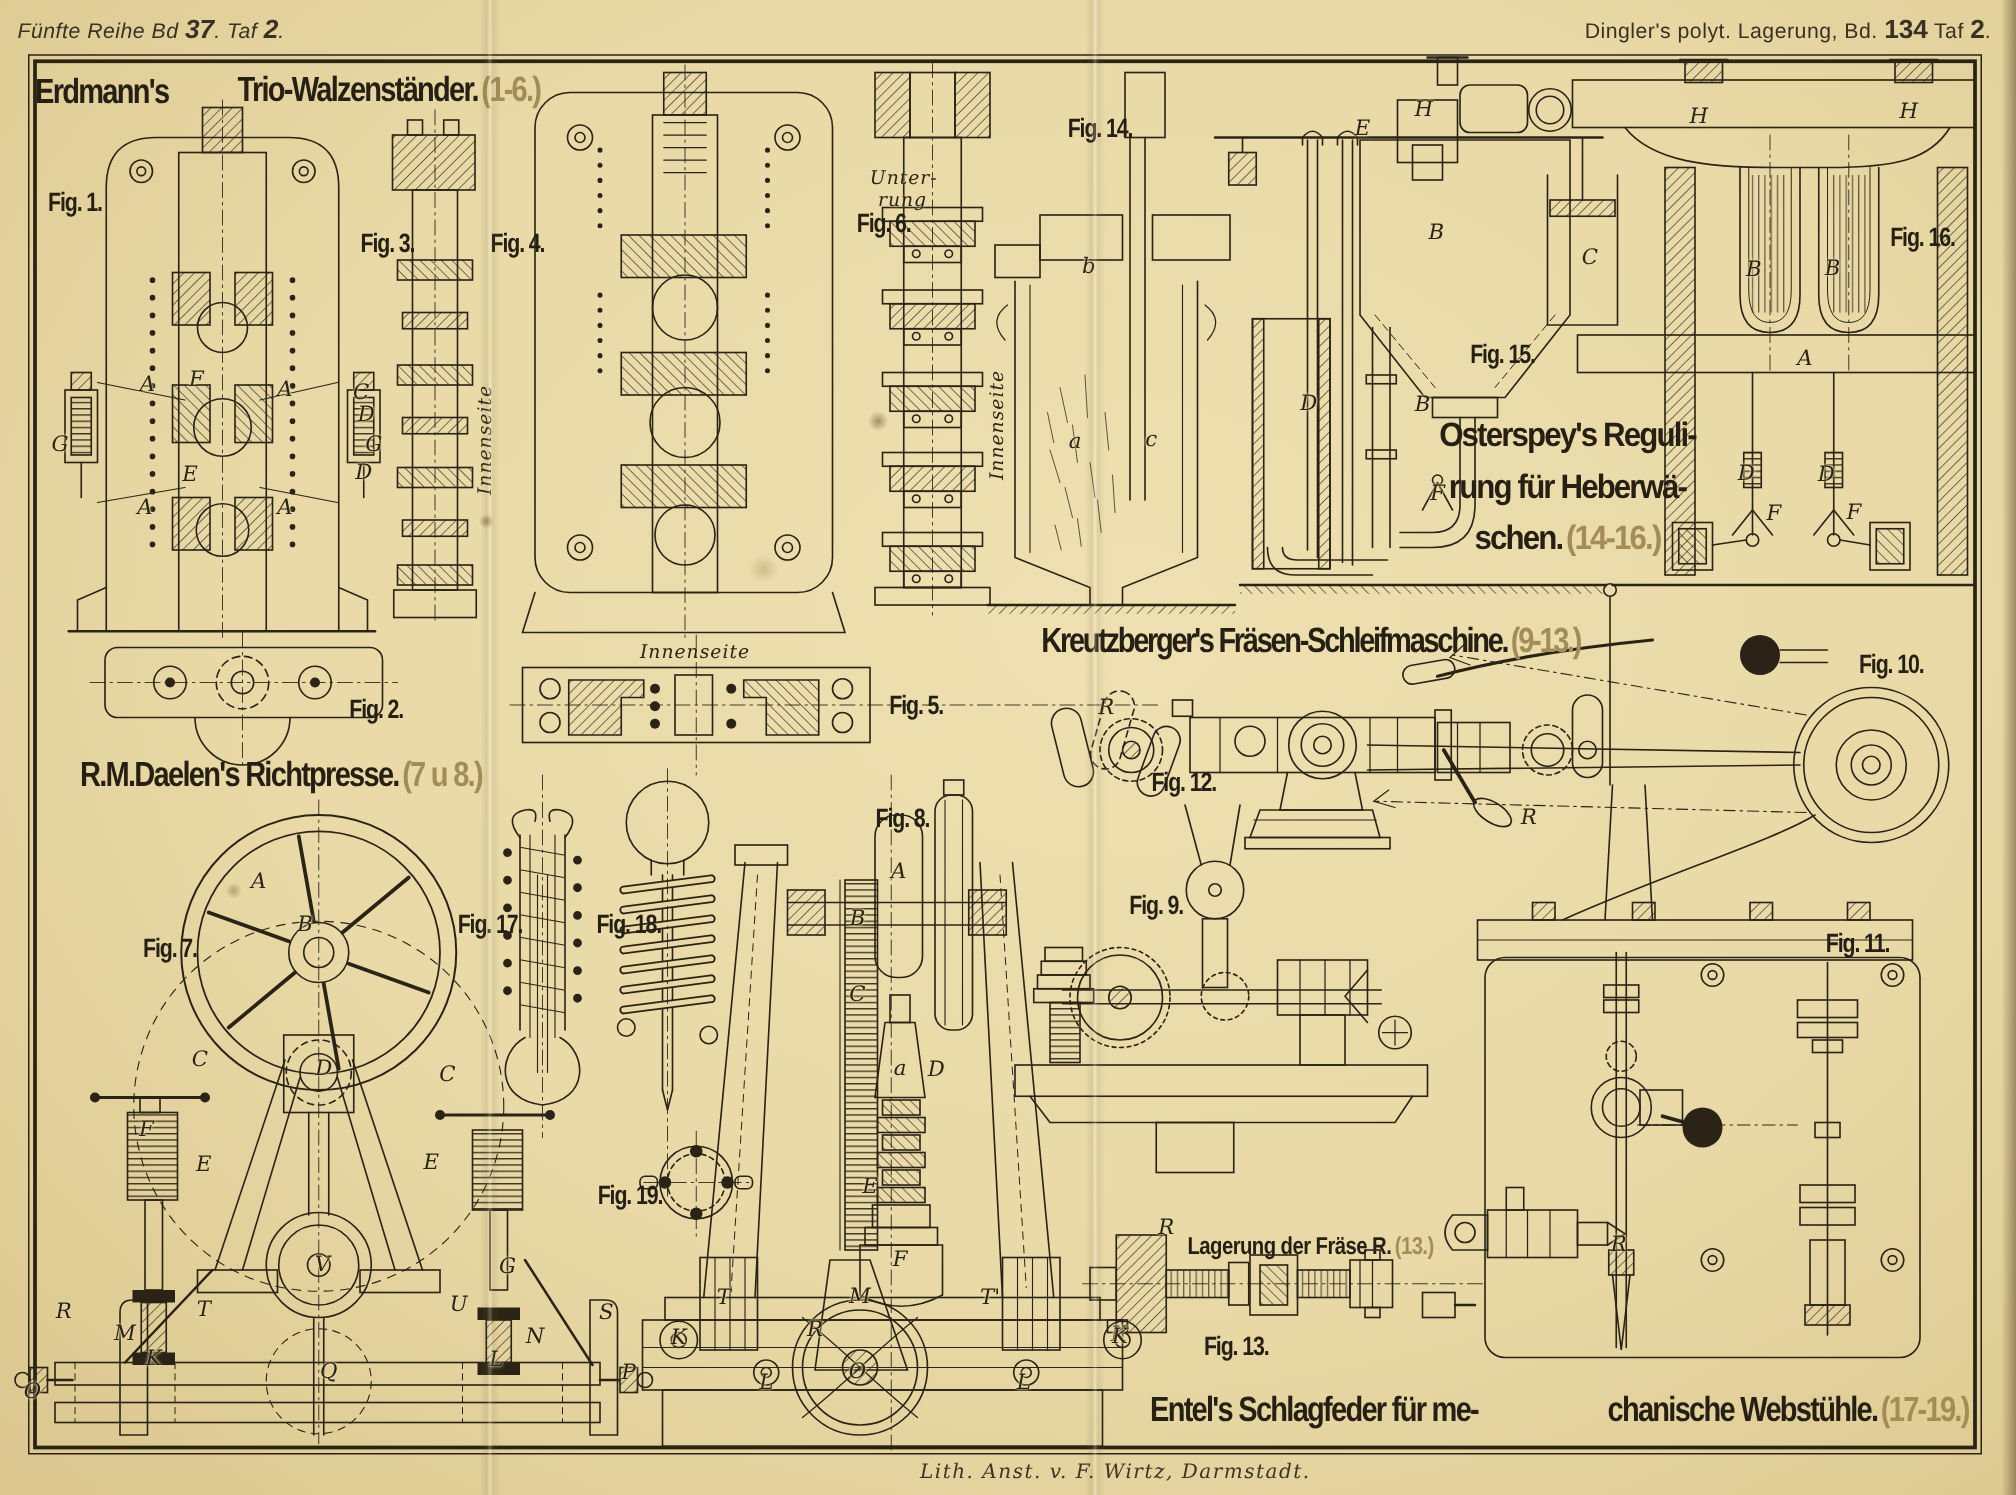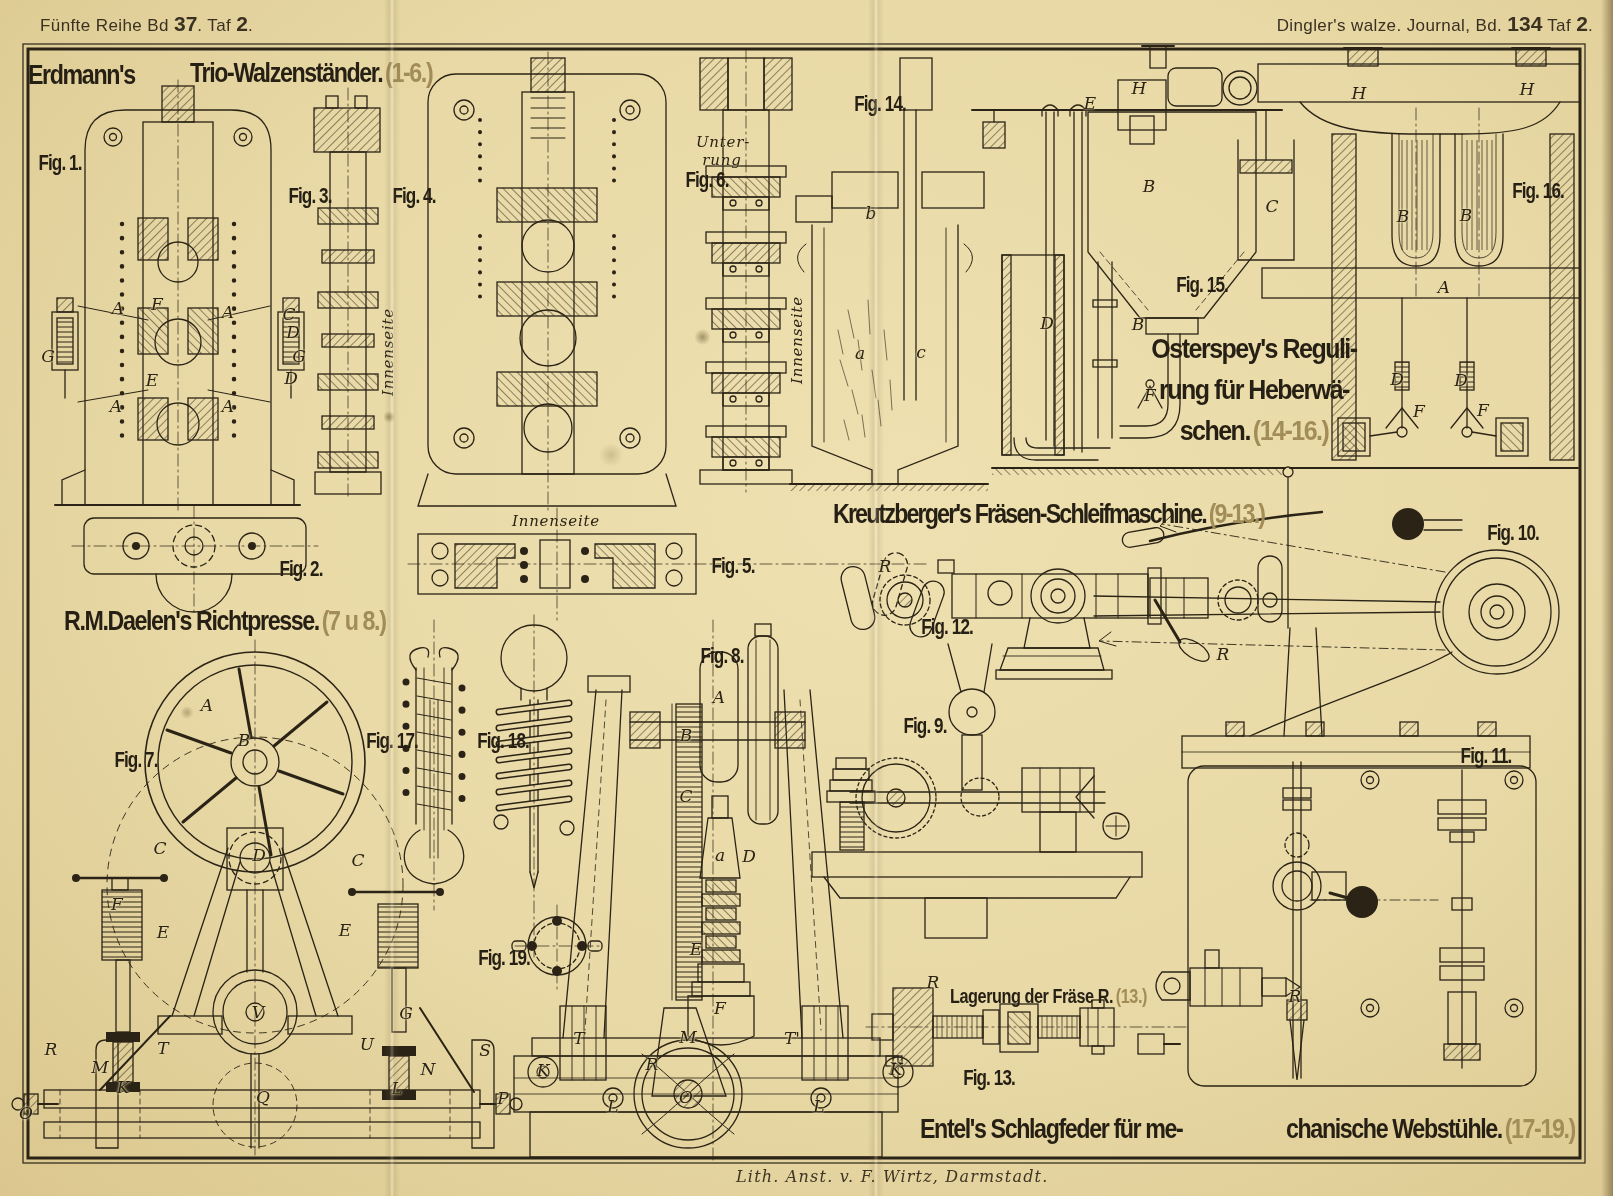--- a/index.html
+++ b/index.html
@@ -4,21 +4,21 @@
 <style>
   * { margin:0; padding:0; box-sizing:border-box; }
   html,body { background:#7a6f55; }
   .page { position:relative; width:1613px; height:1196px; overflow:hidden;
     background: radial-gradient(ellipse at 55% 42%, #eee0b0 0%, #e8d9a6 55%, #dbc78e 100%);
     font-family:"Liberation Sans", sans-serif; color:var(--c-ink,#2b2416); }
   #art { position:absolute; inset:0; }
   .layer { position:absolute; inset:0; pointer-events:none; }
   .hdr { position:absolute; font-size:17px; letter-spacing:.4px; color:#3a3122; white-space:nowrap; }
   .hdr b { font-size:21px; letter-spacing:0; }
-  .hdr-left  { left:40px; top:12px; }
+  .hdr-left  { left:14px; top:12px;font-style:italic; }
   .hdr-right { right:20px; top:12px; }
   .stitle { position:absolute; font-weight:bold; font-size:25px; letter-spacing:-1.5px;
     transform:scaleX(.93) scaleY(1.12); transform-origin:0 0; white-space:nowrap; color:#261f14; }
   .range { color:var(--c-faint,#a28d58); margin-left:3px; }
   .t-erdmann-name { left:28px;  top:58px; }
   .t-erdmann-main { left:190px; top:56px; }
   .t-osterspey    { left:1134px; top:328px; width:240px; text-align:center; line-height:38px; transform:scaleY(1.08); }
   .t-kreutzberger { left:833px; top:497px; letter-spacing:-2px; }
   .t-daelen       { left:64px;  top:604px; }
   .t-lagerung     { left:950px; top:985px; font-size:17.5px; letter-spacing:-.5px; }
@@ -624,21 +624,21 @@
         <line x1="515" y1="946" x2="600" y2="946" stroke-dasharray="12,4,2,4" stroke-width="0.7"></line>
       </g>
 
     </g>
   </svg>
 
   <div class="hdr hdr-left">
     <span>Fünfte Reihe Bd </span><b>37</b><span>. Taf </span><b>2</b><span>.</span>
   </div>
   <div class="hdr hdr-right">
-    <span>Dingler's walze. Journal, Bd. </span><b>134</b><span> Taf </span><b>2</b><span>.</span>
+    <span>Dingler's polyt. Lagerung, Bd. </span><b>134</b><span> Taf </span><b>2</b><span>.</span>
   </div>
 
   <div class="stitle t-erdmann-name">Erdmann's</div>
   <div class="stitle t-erdmann-main">
     <span>Trio-Walzenständer.</span><span class="range">(1-6.)</span>
   </div>
   <div class="stitle t-osterspey">
     <div>Osterspey's Reguli-</div>
     <div>rung für Heberwä-</div>
     <div><span>schen.</span><span class="range">(14-16.)</span></div>

